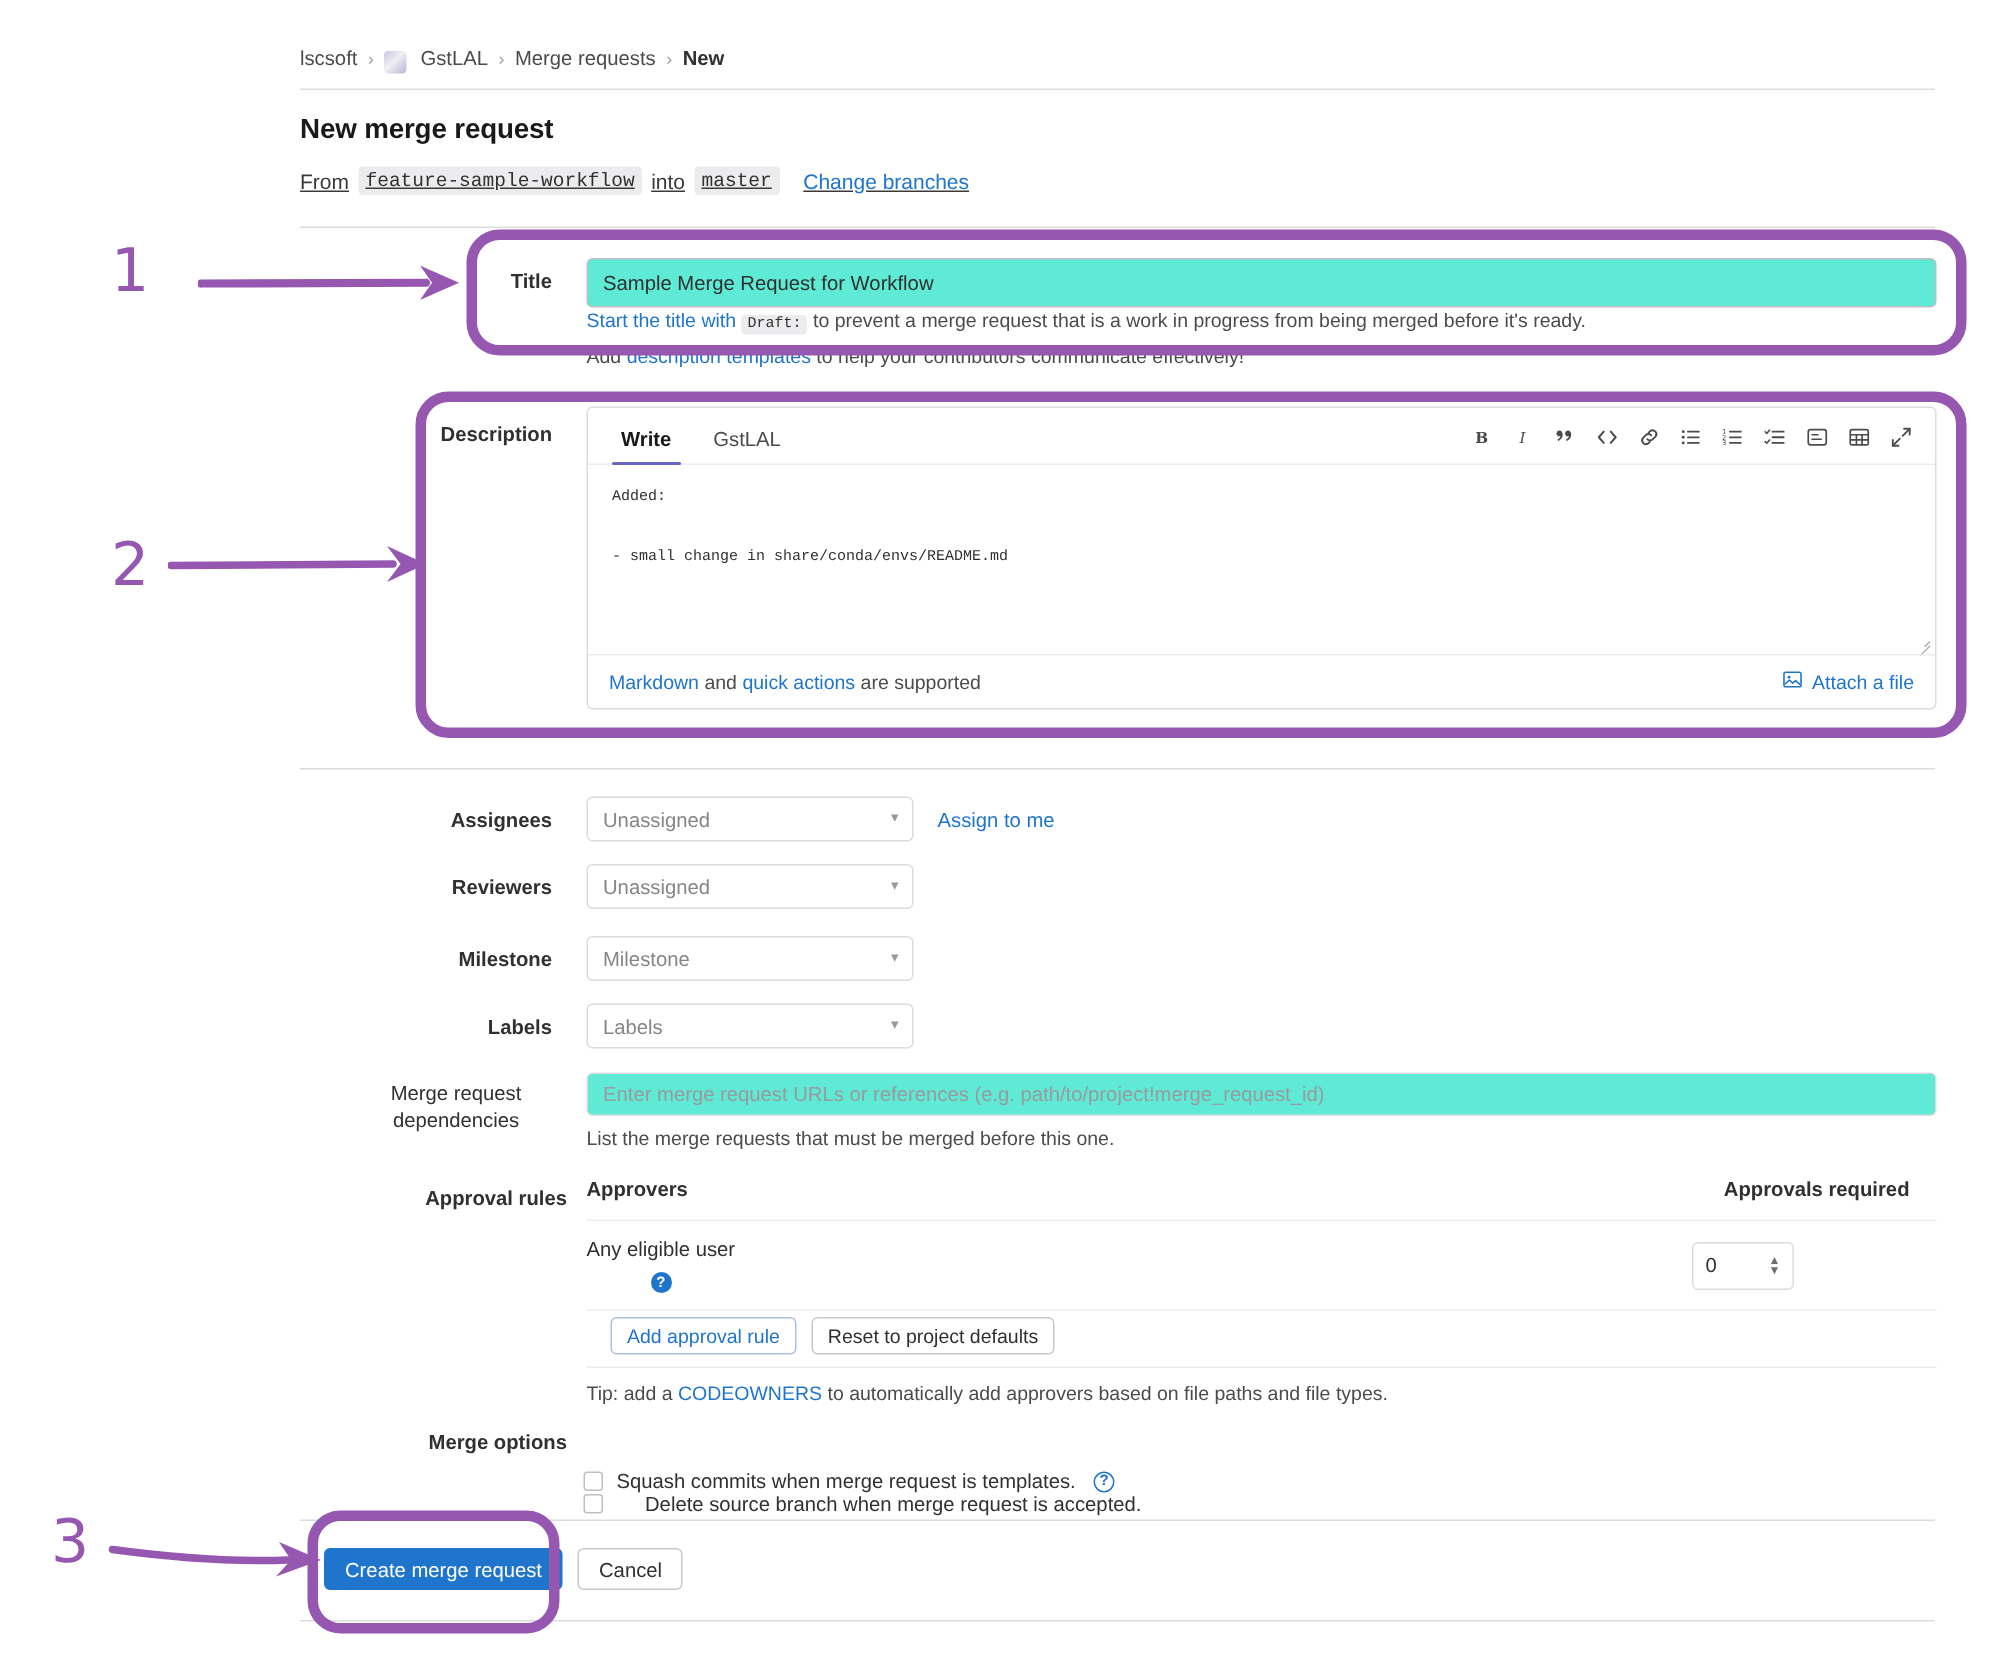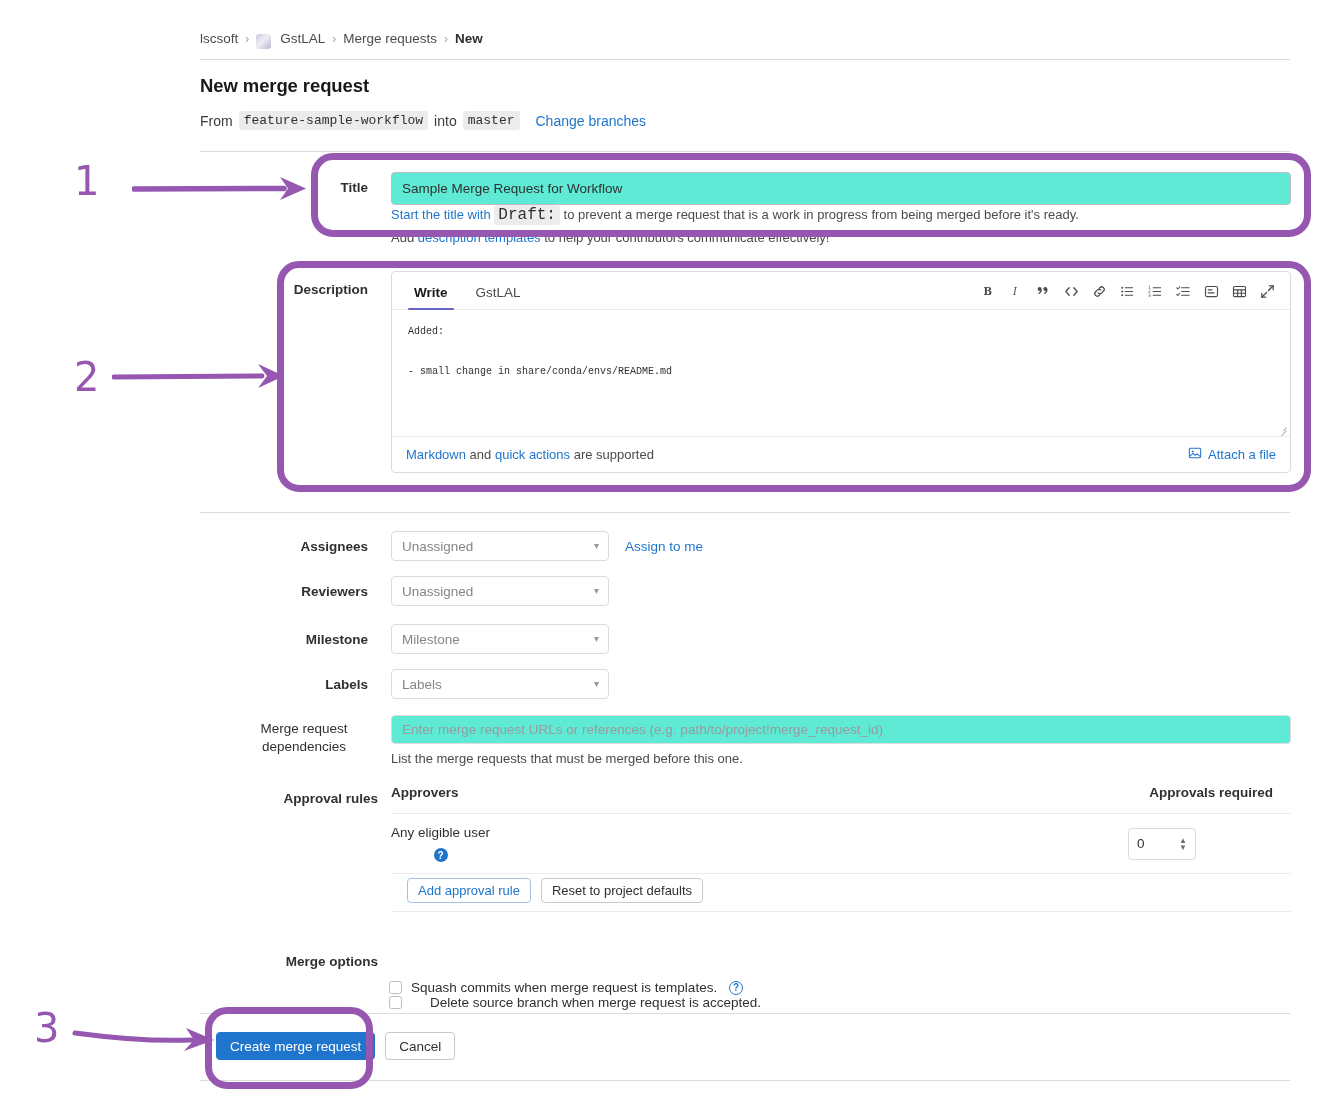--- a/index.html
+++ b/index.html
@@ -55,20 +55,21 @@
     color: #18191a;
     letter-spacing: -0.1px;
   }
   .from-line {
     position: absolute;
     left: 200px; top: 111px;
     font-size: 14px;
     color: #3a3a3a;
     display: flex; align-items: center; gap: 6px;
     white-space: nowrap;
+    text-decoration: underline;
   }
   .code-pill {
     font-family: "Liberation Mono", monospace;
     background: #ececef;
     border-radius: 3px;
     padding: 2px 5px;
     font-size: 13px;
     color: #303030;
     text-align: center;
   }
@@ -106,21 +107,21 @@
     left: 391px; top: 172px;
     width: 900px; height: 33px;
   }
   .hint-row {
     position: absolute;
     font-size: 13px;
     color: #4b4b4b;
     white-space: nowrap;
   }
   #draft-hint { left: 391px; top: 206px; }
-  #draft-hint .code-pill { font-size: 16px; padding: 1px 4px; }
+  #draft-hint .code-pill { font-size: 10px; padding: 1px 4px; }
   #templates-hint { left: 391px; top: 230px; }
 
   
   #desc-label { left: 240px; top: 282px; width: 128px; }
 
   .editor {
     position: absolute;
     left: 391px; top: 271px;
     width: 900px; height: 202px;
     background: #fff;
@@ -654,20 +655,25 @@
       </span>
     </div>
   </div>
 
   <div class="btn-row">
     <div class="btn blue-outline">Add approval rule</div>
     <div class="btn gray-outline">Reset to project defaults</div>
   </div>
 
   <div class="hr-tip"></div>
+  <div id="tip-line">
+    <span>Tip: add a</span>
+    <a class="blue-link">CODEOWNERS</a>
+    <span>to automatically add approvers based on file paths and file types.</span>
+  </div>
 
   <div class="label-col" id="merge-opts-label">Merge options</div>
   <div class="chk-row" id="chk1">
     <span class="chkbox"></span>
     <span>Delete source branch when merge request is accepted.</span>
   </div>
   <div class="chk-row" id="chk2">
     <span class="chkbox"></span>
     <span>Squash commits when merge request is templates.</span>
     <span class="help-outline">?</span>

